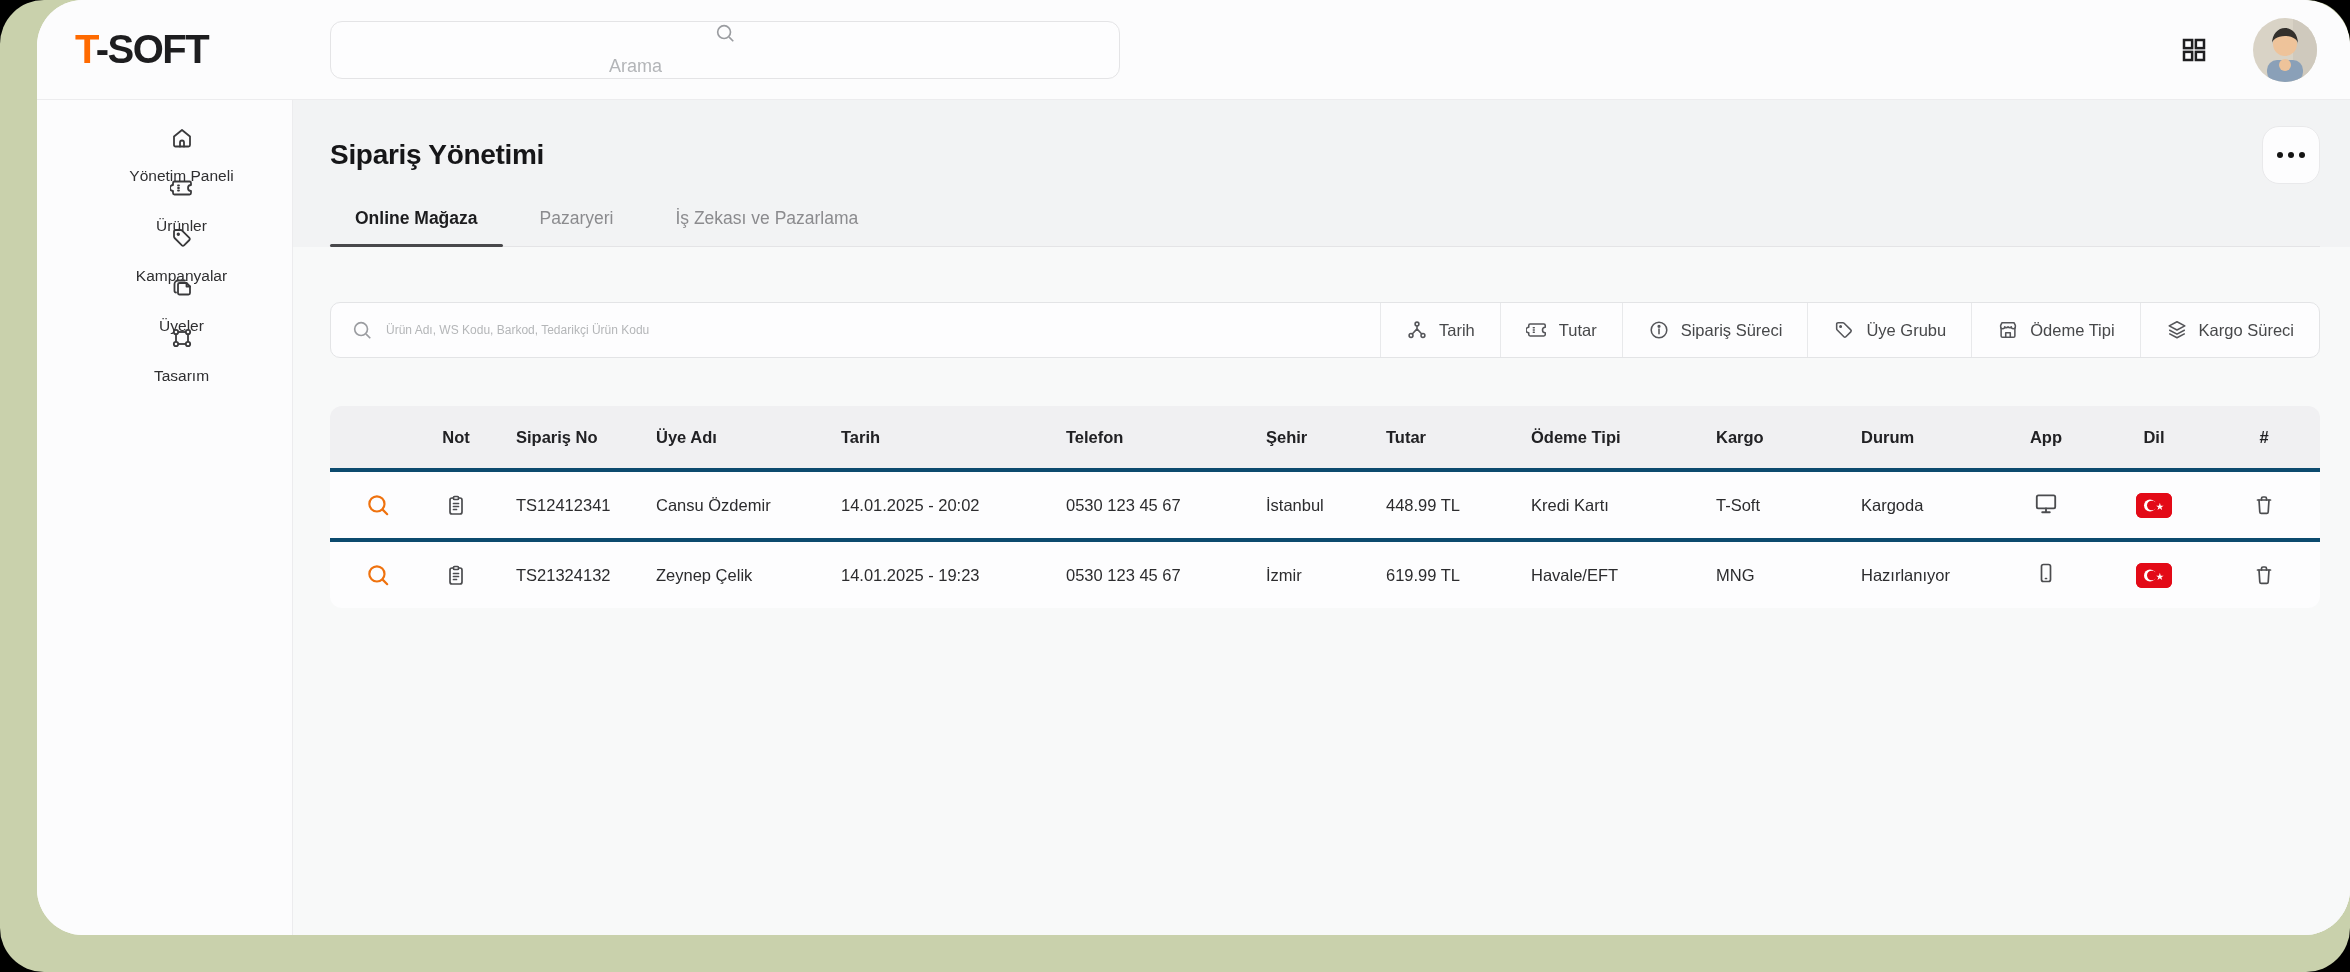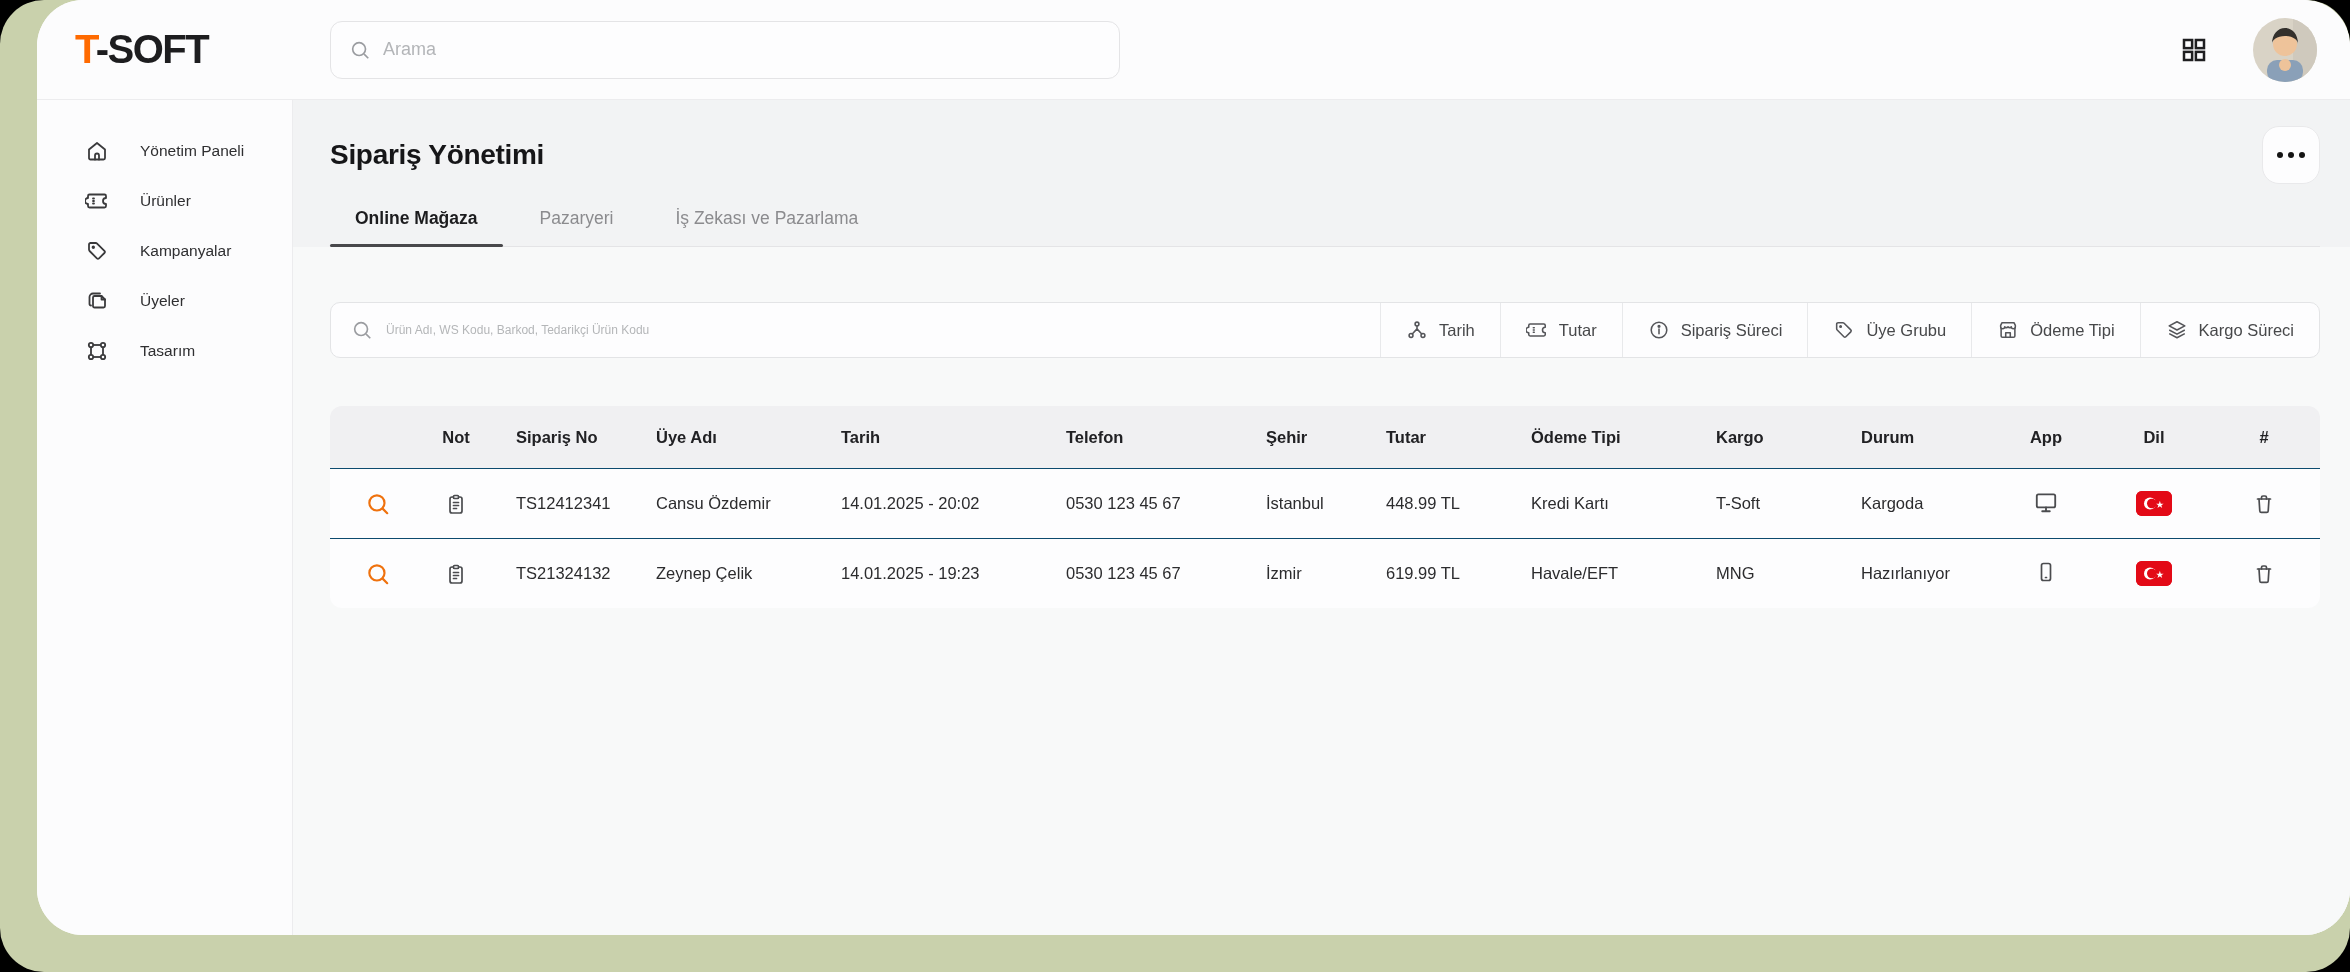--- a/index.html
+++ b/index.html
@@ -5,31 +5,31 @@
   * { margin:0; padding:0; box-sizing:border-box; }
   html,body { width:2350px; height:972px; background:#000; font-family:"Liberation Sans", sans-serif; }
   .wallpaper { position:absolute; inset:0; width:2350px; height:972px; background:#c9d1ac; border-radius:44px; overflow:hidden; }
   .app-window { position:absolute; left:37px; top:0; right:0; bottom:37px; background:#fcfcfd; border-radius:46px; overflow:hidden; display:flex; flex-direction:column; }
 
   
   .topbar { height:100px; flex:0 0 100px; display:flex; align-items:center; border-bottom:1px solid #ececee; background:#fcfcfd; }
   .logo-wrap { width:256px; flex:0 0 256px; padding-left:38px; }
   .logo { font-size:40px; font-weight:800; letter-spacing:-1.5px; color:#1d1d1f; white-space:nowrap; }
   .logo .accent { color:#ff6a00; }
-  .global-search { margin-left:37px; width:790px; height:58px; border:1px solid #e4e4e6; border-radius:12px; background:#fdfdfe; display:flex; align-items:center; padding:0 18px; gap:12px; }
+  .global-search { margin-left:37px; width:790px; height:58px; border:1px solid #e4e4e6; border-radius:12px; background:#fdfdfe; display:flex; align-items:center; padding:0 18px; gap:12px;flex-direction:column; }
   .global-search input { border:none; outline:none; background:transparent; flex:1; font-size:18px; color:#333; font-family:"Liberation Sans", sans-serif; }
   .global-search input::placeholder { color:#b3b5b8; }
   .topbar-right { margin-left:auto; display:flex; align-items:center; gap:44px; padding-right:33px; }
   .apps-grid-btn { background:none; border:none; cursor:pointer; display:flex; }
   .avatar { width:64px; height:64px; border-radius:50%; overflow:hidden; flex:0 0 64px; }
 
   
   .body-row { flex:1; display:flex; min-height:0; }
   .sidebar { width:256px; flex:0 0 256px; background:#fcfcfd; border-right:1px solid #ececee; padding-top:26px; }
-  .side-item { height:50px; margin:0 14px; border-radius:12px; display:flex; align-items:center; gap:31px; padding-left:34px; cursor:pointer; }
+  .side-item { height:50px; margin:0 14px; border-radius:12px; display:flex; align-items:center; gap:17px; padding-left:34px; cursor:pointer;flex-direction:column; }
   .side-item[data-active="true"] { background:#ececee; }
   .side-item .label { font-size:15.5px; color:#2f2f31; }
   .side-item svg { flex:0 0 auto; }
 
   .content { flex:1; display:flex; flex-direction:column; background:#f2f3f4; min-width:0; }
   .content-header { padding:0 30px 0 37px; }
   .title-row { display:flex; align-items:center; margin-top:26px; }
   .page-title { font-size:28px; font-weight:700; color:#161618; letter-spacing:-0.3px; }
   .more-btn { margin-left:auto; width:58px; height:58px; border-radius:17px; border:1px solid #e9e9eb; background:#fdfdfe; cursor:pointer; display:flex; align-items:center; justify-content:center; gap:5px; }
   .more-btn .dot { width:6px; height:6px; border-radius:50%; background:#141414; }
@@ -46,21 +46,21 @@
   .filter-search { flex:1; display:flex; align-items:center; gap:13px; padding-left:20px; min-width:0; }
   .filter-search input { border:none; outline:none; background:transparent; flex:1; font-size:12px; color:#333; font-family:"Liberation Sans", sans-serif; }
   .filter-search input::placeholder { color:#b4b6b8; }
   .filter-btn { display:flex; align-items:center; gap:11px; padding:0 25px; border:none; border-left:1px solid #e8e9eb; background:transparent; font-size:16.5px; color:#47484a; cursor:pointer; white-space:nowrap; font-family:"Liberation Sans", sans-serif; }
 
   
   .table-wrap { margin-top:48px; }
   table { width:100%; border-collapse:separate; border-spacing:0; table-layout:fixed; border-radius:12px; overflow:hidden; }
   thead th { background:#f0f0f2; height:62px; font-size:16.5px; font-weight:700; color:#212124; text-align:left; padding-left:29px; }
   thead th.c { text-align:center; padding-left:0; }
-  tbody td { background:#fdfdfe; height:70px; border-top:1px solid #0c4a6e; font-size:16.5px; color:#2c2c2e; padding-left:29px; }
+  tbody td { background:#fdfdfe; height:70px; border-top:4px solid #0c4a6e; font-size:16.5px; color:#2c2c2e; padding-left:29px; }
   tbody td.c { text-align:center; padding-left:0; }
   .icon-btn { background:none; border:none; cursor:pointer; display:inline-flex; vertical-align:middle; }
   td[data-app] svg { display:none; }
   td[data-app="desktop"] svg.i-desktop { display:inline; }
   td[data-app="mobile"] svg.i-mobile { display:inline; }
   .flag { display:inline-flex; width:36px; height:25px; border-radius:6px; background:#e30a17; align-items:center; justify-content:center; vertical-align:middle; }
 </style>
 </head>
 <body>
 

